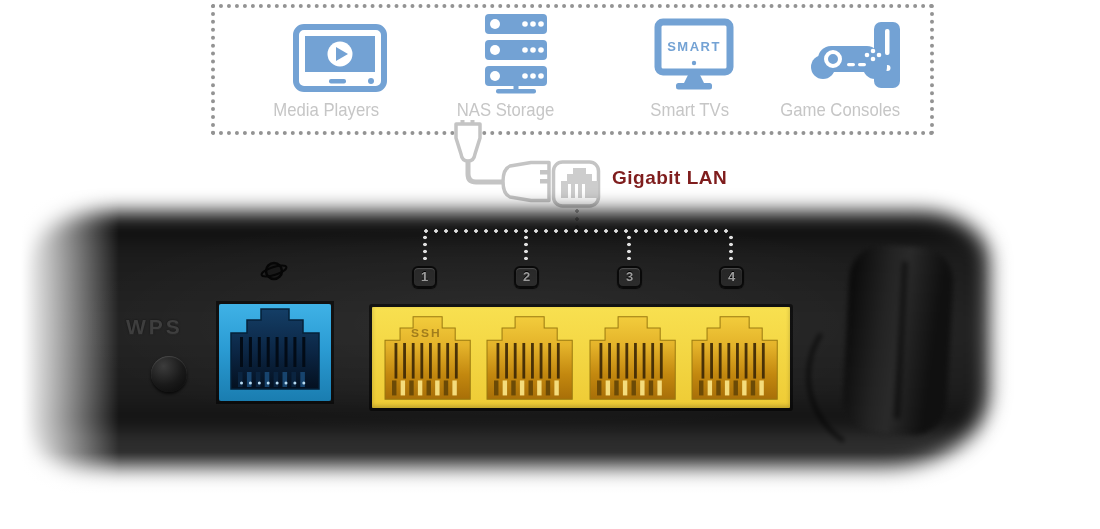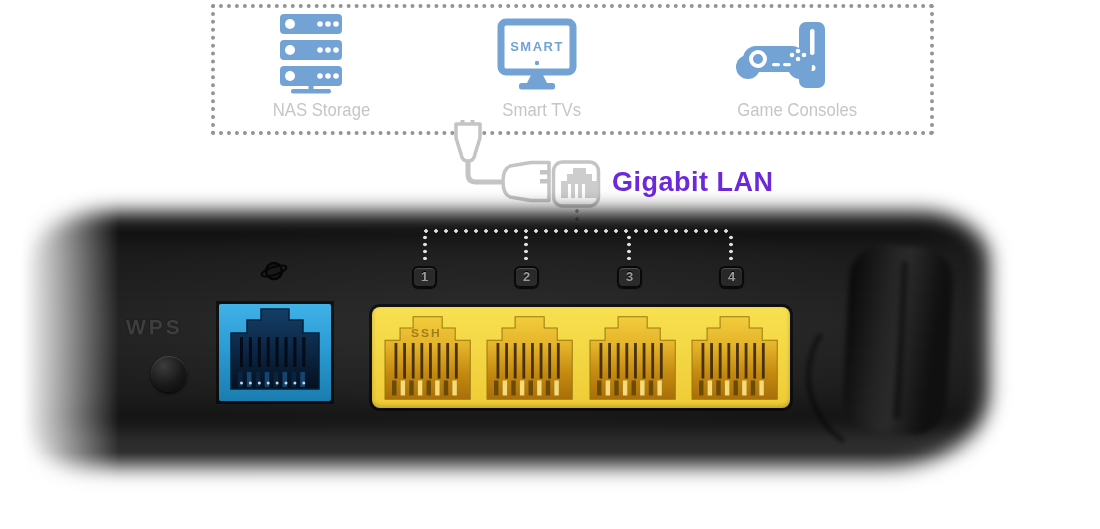--- a/index.html
+++ b/index.html
@@ -3,36 +3,36 @@
 <meta charset="utf-8">
 <style>
   html,body{margin:0;padding:0;background:#fff;}
   .stage{position:relative;width:1100px;height:529px;overflow:hidden;background:#fff;
          font-family:"Liberation Sans",sans-serif;}
 
   
   .devices-box{position:absolute;left:211px;top:4px;width:723px;height:131px;
     border:4px dotted #939393;border-radius:2px;box-sizing:border-box;
     display:flex;justify-content:space-around;align-items:flex-end;padding:6px 10px 10px;}
-  .device{display:flex;flex-direction:column;align-items:flex-start;justify-content:flex-end;width:150px;}
+  .device{display:flex;flex-direction:column;align-items:flex-end;justify-content:flex-end;width:150px;}
   .device-label{margin-top:5px;font-size:19px;color:#c6c6c6;white-space:nowrap;
     transform:scaleX(.88);transform-origin:center;}
 
   
   .connector{position:absolute;left:441px;top:116px;}
   .v-dots{position:absolute;width:4px;
     background-image:radial-gradient(circle,#e0e0e0 1.5px,transparent 2.1px);
     background-size:4px 7px;}
   .v-dots.gray{background-image:radial-gradient(circle,#a8a8a8 1.5px,transparent 2.1px);
     background-size:4px 8px;}
   .h-dots{position:absolute;height:4px;
     background-image:radial-gradient(circle,#e0e0e0 1.5px,transparent 2.1px);
     background-size:10px 4px;}
-  .watermark{position:absolute;left:612px;top:167px;font-size:27px;font-weight:bold;
-    color:#6d28d9;letter-spacing:.5px;}
+  .watermark{position:absolute;left:612px;top:167px;font-size:19px;font-weight:bold;
+    color:#7f1d1d;letter-spacing:.5px;}
 
   
   .router-silhouette{position:absolute;left:18px;top:212px;width:972px;height:258px;
     border-radius:90px 70px 110px 70px / 60px 50px 80px 55px;
     background:linear-gradient(180deg,#020202 0%,#0d0d0d 6%,#1b1b1b 14%,#232323 45%,
       #1d1d1d 70%,#141414 80%,#0a0a0a 83.5%,#333333 86%,#2e2e2e 93%,#181818 100%);
     filter:blur(10px);}
   .router-sheen{position:absolute;left:60px;top:230px;width:880px;height:210px;
     background:radial-gradient(ellipse at 50% 45%,rgba(255,255,255,.05),transparent 70%);}
   .antenna{position:absolute;left:846px;top:246px;width:104px;height:188px;
@@ -44,21 +44,21 @@
     border:5px solid transparent;border-left-color:rgba(0,0,0,.5);border-radius:50%;
     transform:rotate(-12deg);filter:blur(2px);}
 
   .wps-label{position:absolute;left:126px;top:315px;font-size:21px;font-weight:bold;
     letter-spacing:3px;color:#3e3e3e;text-shadow:0 1px 1px rgba(255,255,255,.05),0 0 2px rgba(0,0,0,.6);}
   .wps-button{position:absolute;left:151px;top:356px;width:36px;height:36px;border-radius:50%;
     background:radial-gradient(circle at 35% 28%,#3c3c3c,#191919 55%,#0a0a0a 95%);
     box-shadow:0 2px 3px rgba(0,0,0,.7),inset 0 1px 1px rgba(255,255,255,.14);}
   .globe{position:absolute;left:257px;top:259px;}
   .wan-port{position:absolute;left:219px;top:304px;box-shadow:0 0 0 3px rgba(0,0,0,.55);}
-  .lan-block{position:absolute;left:372px;top:307px;width:418px;height:101px;border-radius:8px;
+  .lan-block{position:absolute;left:372px;top:307px;width:418px;height:101px;border-radius:1px;
     background:linear-gradient(180deg,#f8e050,#eecb35);
     box-shadow:0 0 0 3px rgba(0,0,0,.55),inset 0 -2px 4px rgba(0,0,0,.22);
     display:flex;gap:9px;padding:6px 9px;box-sizing:border-box;}
   .lan-port{flex:1;position:relative;}
   .lan-port svg{width:100%;height:100%;display:block;}
 
   .port-tag{position:absolute;top:266px;width:25px;height:22px;border-radius:6px;
     border:2px solid rgba(8,8,8,.92);box-sizing:border-box;
     background:rgba(255,255,255,.03);
     box-shadow:inset 0 1px 1px rgba(255,255,255,.18),0 1px 1px rgba(0,0,0,.8);
@@ -73,20 +73,31 @@
   .fade-bottom{position:absolute;left:0;top:420px;width:1100px;height:109px;
     background:linear-gradient(to bottom,rgba(255,255,255,0) 30%,#fff 85%);}
 </style>
 </head>
 <body>
 
 <div class="stage">
 
   <section class="devices-box">
 
+    <div class="device">
+      <svg width="94" height="70" viewBox="0 0 94 70">
+        <rect x="3" y="3" width="88" height="62" rx="8" fill="#fff" stroke="#73A2D4" stroke-width="6"></rect>
+        <rect x="12" y="12" width="70" height="36" fill="#73A2D4"></rect>
+        <circle cx="47" cy="30" r="12.5" fill="#fff"></circle>
+        <polygon points="43,23 43,37 55,30" fill="#73A2D4"></polygon>
+        <rect x="36" y="55" width="17" height="4.5" rx="2" fill="#73A2D4"></rect>
+        <circle cx="78" cy="57" r="3" fill="#73A2D4"></circle>
+      </svg>
+      <div class="device-label">Media Players</div>
+    </div>
 
     <div class="device">
       <svg width="90" height="82" viewBox="0 0 90 82">
         <rect x="14" y="2" width="62" height="20" rx="4" fill="#73A2D4"></rect>
         <rect x="14" y="28" width="62" height="20" rx="4" fill="#73A2D4"></rect>
         <rect x="14" y="54" width="62" height="20" rx="4" fill="#73A2D4"></rect>
         <circle cx="24" cy="12" r="5" fill="#fff"></circle>
           <circle cx="24" cy="38" r="5" fill="#fff"></circle>
           <circle cx="24" cy="64" r="5" fill="#fff"></circle>
         <circle cx="54" cy="12" r="2.8" fill="#fff"></circle>

